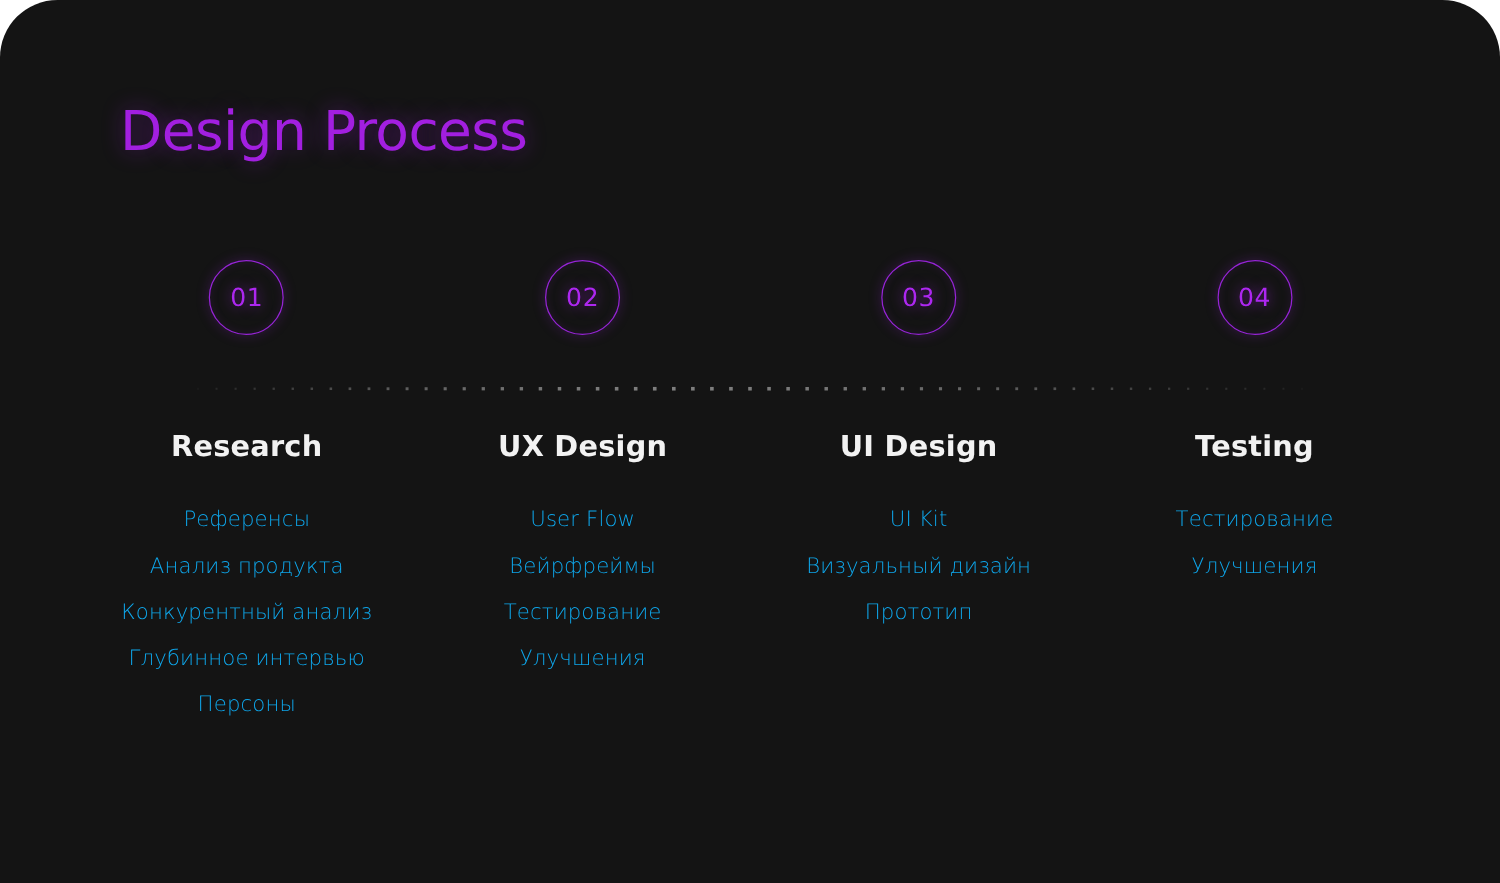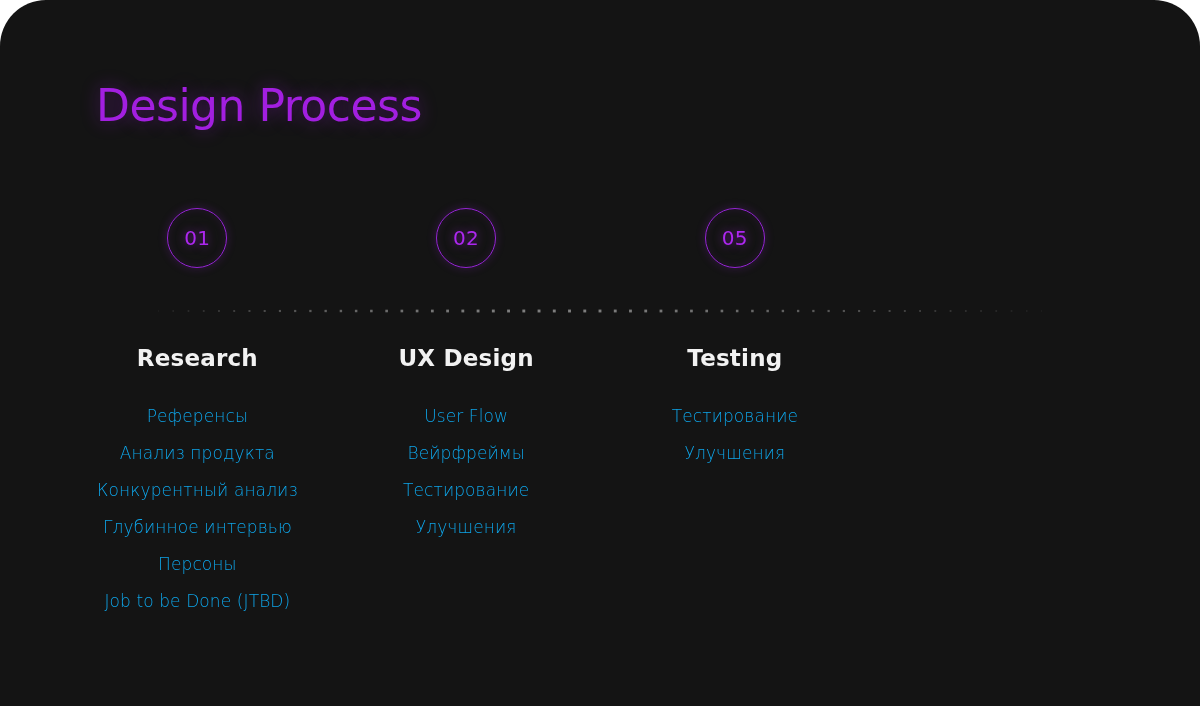--- a/index.html
+++ b/index.html
@@ -159,41 +159,51 @@
       <div class="badge">
         <span class="badge-num">01</span>
       </div>
       <div class="col-title">Research</div>
       <ul class="col-list">
         <li>Референсы</li>
         <li>Анализ продукта</li>
         <li>Конкурентный анализ</li>
         <li>Глубинное интервью</li>
         <li>Персоны</li>
-        <li>Job to be Done  (JTBD)</li>
       </ul>
     </div>
 
     <div class="col">
       <div class="badge">
         <span class="badge-num">02</span>
       </div>
       <div class="col-title">UX Design</div>
       <ul class="col-list">
         <li>User Flow</li>
         <li>Вейрфреймы</li>
         <li>Тестирование</li>
         <li>Улучшения</li>
       </ul>
     </div>
 
-
-    <div class="col">
-      <div class="badge">
-        <span class="badge-num">05</span>
+    <div class="col">
+      <div class="badge">
+        <span class="badge-num">03</span>
+      </div>
+      <div class="col-title">UI Design</div>
+      <ul class="col-list">
+        <li>UI Kit</li>
+        <li>Визуальный дизайн</li>
+        <li>Прототип</li>
+      </ul>
+    </div>
+
+    <div class="col">
+      <div class="badge">
+        <span class="badge-num">04</span>
       </div>
       <div class="col-title">Testing</div>
       <ul class="col-list">
         <li>Тестирование</li>
         <li>Улучшения</li>
       </ul>
     </div>
 
   </div>
 </div>

